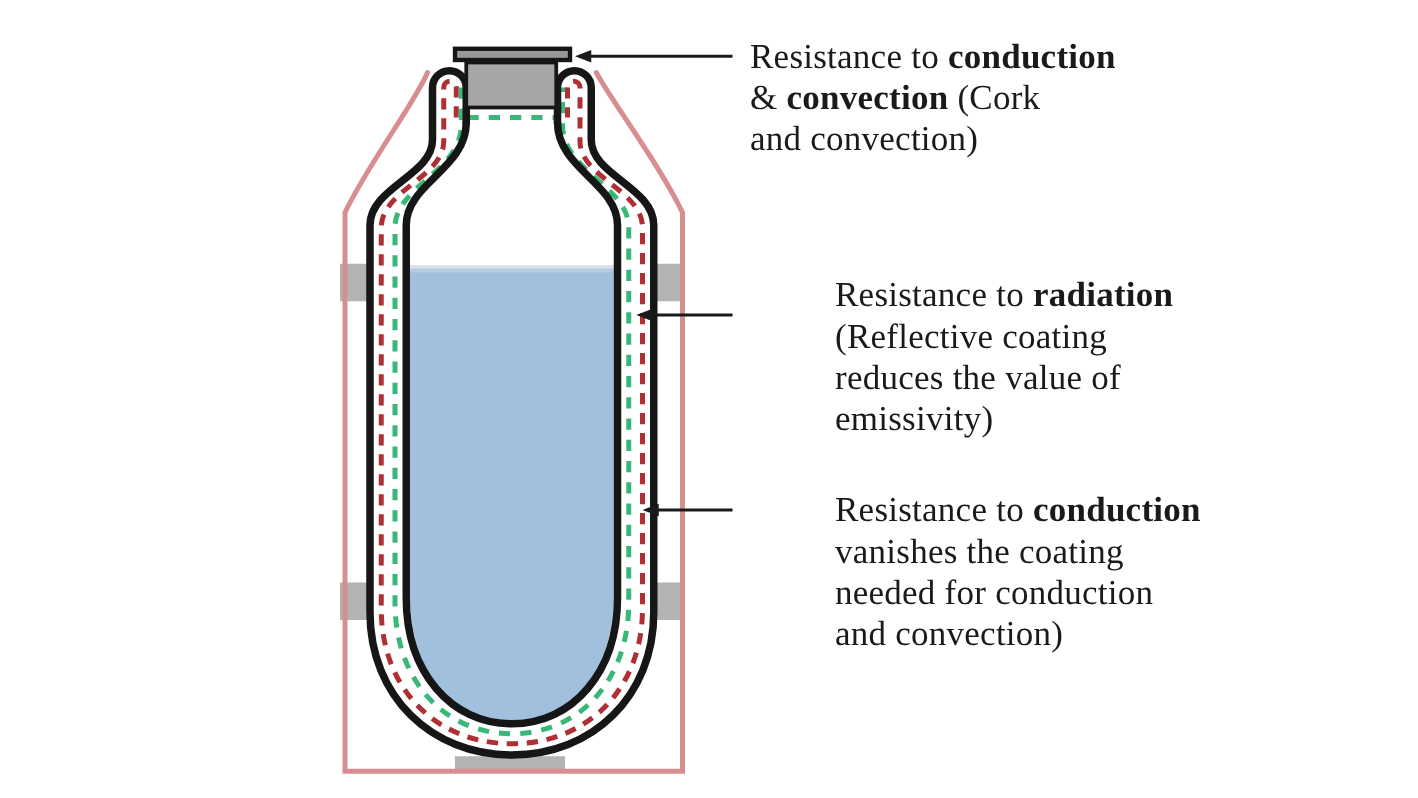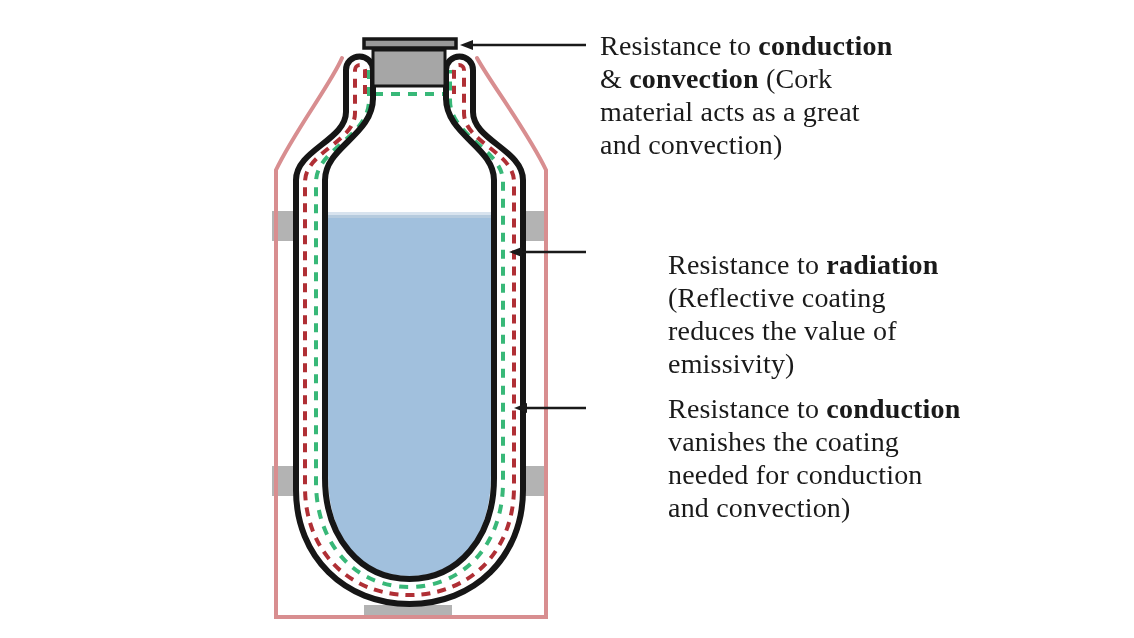--- a/index.html
+++ b/index.html
@@ -67,25 +67,24 @@
 
     <g>
       <line x1="497" y1="408" x2="617" y2="408" stroke-width="2.5" stroke="#1a1a1a"></line>
       <path d="M 488,408 L 501,403 L 501,413 Z" fill="#1a1a1a"></path>
     </g>
   </svg>
 
   <div class="annotation" style="left:574px;top:29px;">
     <div><span>Resistance to </span><span class="b">conduction</span><span></span></div>
     <div><span>&amp; </span><span class="b">convection</span><span> (Cork</span></div>
-    <div><span>material acts as a great</span></div>
     <div><span>and convection)</span></div>
   </div>
 
-  <div class="annotation" style="left:642px;top:248px;">
+  <div class="annotation" style="left:642px;top:220px;">
     <div><span>Resistance to </span><span class="b">radiation</span></div>
     <div><span>(Reflective coating</span></div>
     <div><span>reduces the value of</span></div>
     <div><span>emissivity)</span></div>
   </div>
 
   <div class="annotation" style="left:642px;top:392px;">
     <div><span>Resistance to </span><span class="b">conduction</span></div>
     <div><span>vanishes the coating</span></div>
     <div><span>needed for conduction</span></div>

